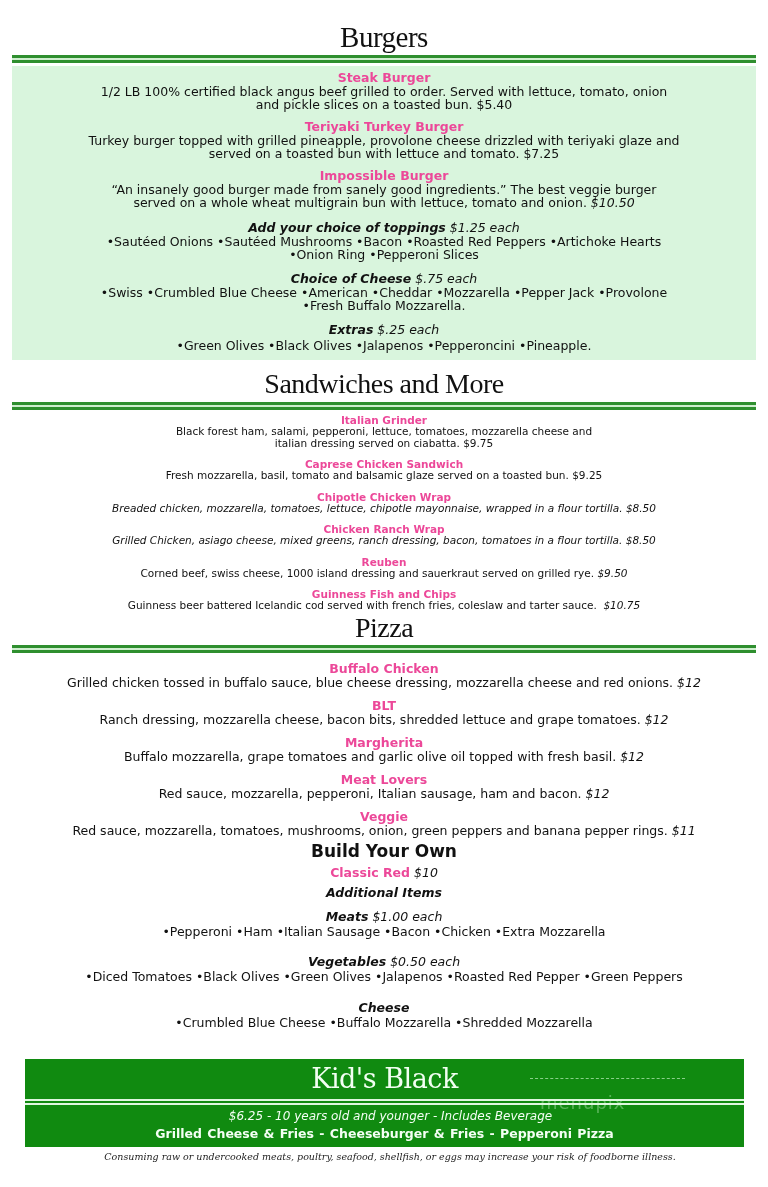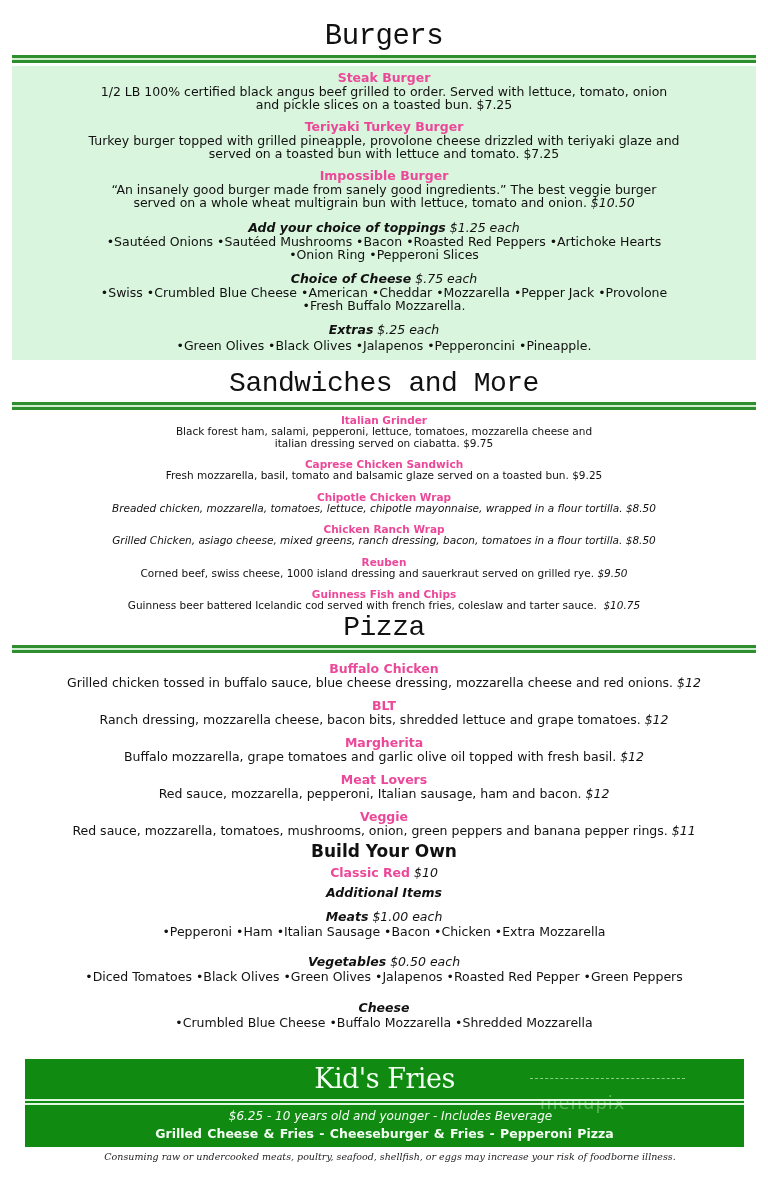--- a/index.html
+++ b/index.html
@@ -1,19 +1,19 @@
 <!DOCTYPE html>
 <html><head>
 <meta charset="utf-8">
 <style>
   * { box-sizing: border-box; margin: 0; padding: 0; }
   html, body { width: 768px; height: 1187px; background: #ffffff; overflow: hidden; }
   body { font-family: "DejaVu Sans", sans-serif; color: #111; position: relative; }
 
-  .serif-title { font-family: Liberation Mono, monospace; color: #111; text-align: center; font-weight: normal; letter-spacing: -0.5px; }
+  .serif-title { font-family: Liberation Serif, serif; color: #111; text-align: center; font-weight: normal; letter-spacing: -0.5px; }
 
   .divider { position: absolute; left: 12px; right: 12px; }
   .divider .l { height: 3px; background: #2f8f2f; }
   .divider .g { height: 2px; background: #cfeecf; }
   .divider .l2 { height: 3px; background: #2f8f2f; }
 
   .section { position: absolute; left: 0; right: 0; text-align: center; }
 
   .burger-box { position: absolute; left: 12px; right: 12px; top: 66px; height: 294px; background: #d9f5dd; }
 
@@ -57,21 +57,21 @@
   <div class="l"></div>
     <div class="g"></div>
     <div class="l2"></div>
 </div>
 
 <div class="burger-box"></div>
 <div class="section" style="top:71px;">
   <div class="item-block">
     <div class="item-name">Steak Burger</div>
     <div class="item-desc">1/2 LB 100% certified black angus beef grilled to order. Served with lettuce, tomato, onion</div>
-    <div class="item-desc">and pickle slices on a toasted bun. $7.25</div>
+    <div class="item-desc">and pickle slices on a toasted bun. $5.40</div>
   </div>
   <div class="item-block">
     <div class="item-name">Teriyaki Turkey Burger</div>
     <div class="item-desc">Turkey burger topped with grilled pineapple, provolone cheese drizzled with teriyaki glaze and</div>
     <div class="item-desc">served on a toasted bun with lettuce and tomato. $7.25</div>
   </div>
   <div class="item-block" style="margin-bottom:12px;">
     <div class="item-name">Impossible Burger</div>
     <div class="item-desc">“An insanely good burger made from sanely good ingredients.” The best veggie burger</div>
     <div class="item-desc"><span>served on a whole wheat multigrain bun with lettuce, tomato and onion.</span> <span class="italic">$10.50</span></div>
@@ -179,21 +179,21 @@
     </div>
 
     <div>
       <div class="opt-head" style="font-weight:bold;">Cheese</div>
       <div class="opt-list" style="line-height:16px;">•Crumbled Blue Cheese •Buffalo Mozzarella •Shredded Mozzarella</div>
     </div>
   </div>
 </div>
 
 <div class="kids">
-  <div class="title">Kid's Fries</div>
+  <div class="title">Kid's Black</div>
   <div class="kdiv">
     <div class="w"></div>
       <div class="gg"></div>
       <div class="w"></div>
   </div>
   <div class="sub">$6.25 - 10 years old and younger - Includes Beverage</div>
   <div class="items">Grilled Cheese &amp; Fries  -  Cheeseburger &amp; Fries  -  Pepperoni Pizza</div>
 </div>
 <div class="watermark">
   <div class="dash"></div>

